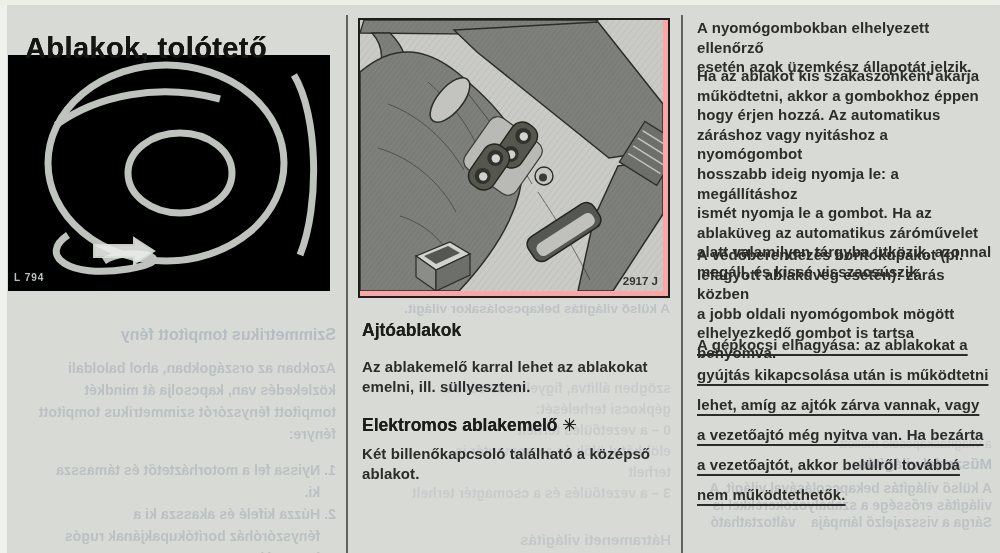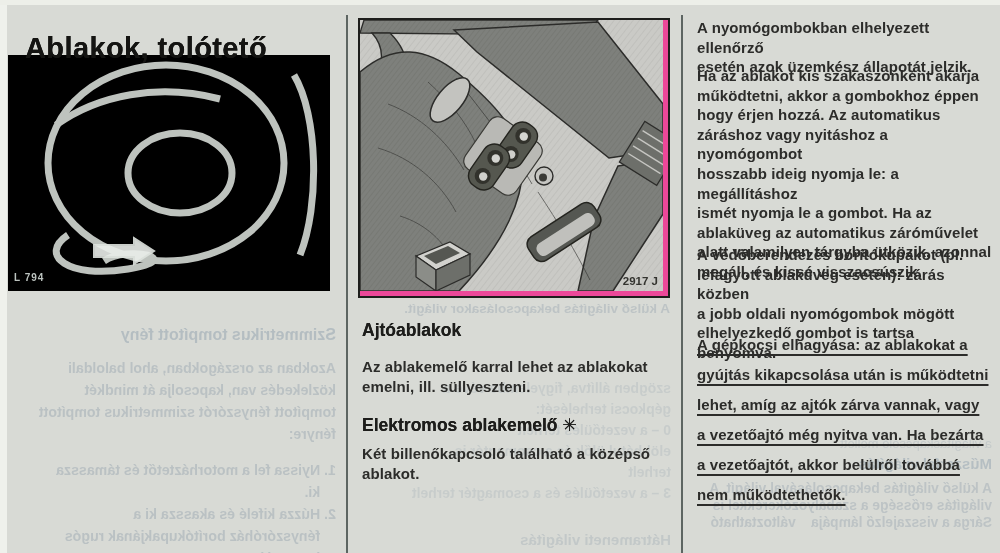--- a/index.html
+++ b/index.html
@@ -45,21 +45,21 @@
   #ghost-mid-frags{left:365px;top:378px;width:306px;opacity:.3;font-size:14px;line-height:21px;font-weight:bold;}
   #ghost-mid-heading{left:365px;top:531px;width:306px;opacity:.4;font-size:15px;font-weight:bold;}
   #ghost-right{left:694px;top:436px;width:298px;opacity:.5;}
   #ghost-right .gf{font-size:13px;margin:0 0 4px 0;opacity:.7;}
   #ghost-right .gh{font-size:15px;margin:0 0 8px 0;color:#94a4b1;}
   #ghost-right .gp{font-size:13.8px;line-height:17px;margin:0;font-weight:bold;}
 
   
   .figure-frame{
     position:absolute;left:358px;top:18px;width:308px;height:276px;
-    border:2.5px solid #1e1e1c;background:#ec4899;z-index:2;
+    border:2.5px solid #1e1e1c;background:#fca5a5;z-index:2;
   }
   .figure-frame svg{display:block;}
   .section-heading{
     position:absolute;font-size:17.5px;font-weight:bold;color:#1d1d1b;z-index:2;margin:0;
     text-shadow:0 0 .5px #1d1d1b;
   }
   .body-text{
     position:absolute;font-size:15px;font-weight:bold;color:#2c2c2a;z-index:2;margin:0;
     white-space:pre-line;line-height:20px;letter-spacing:.1px;
   }

